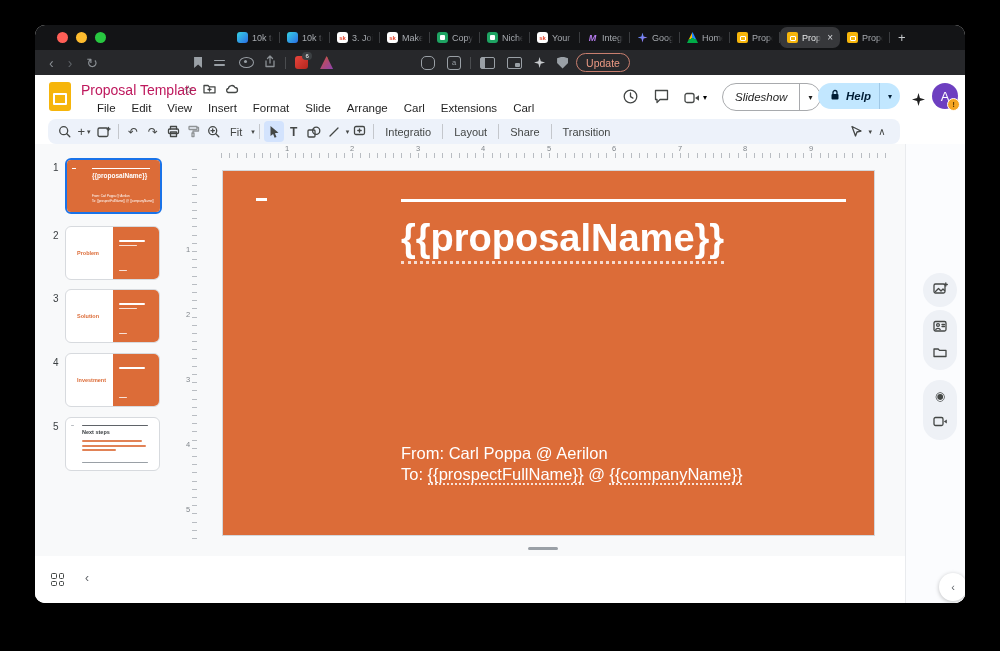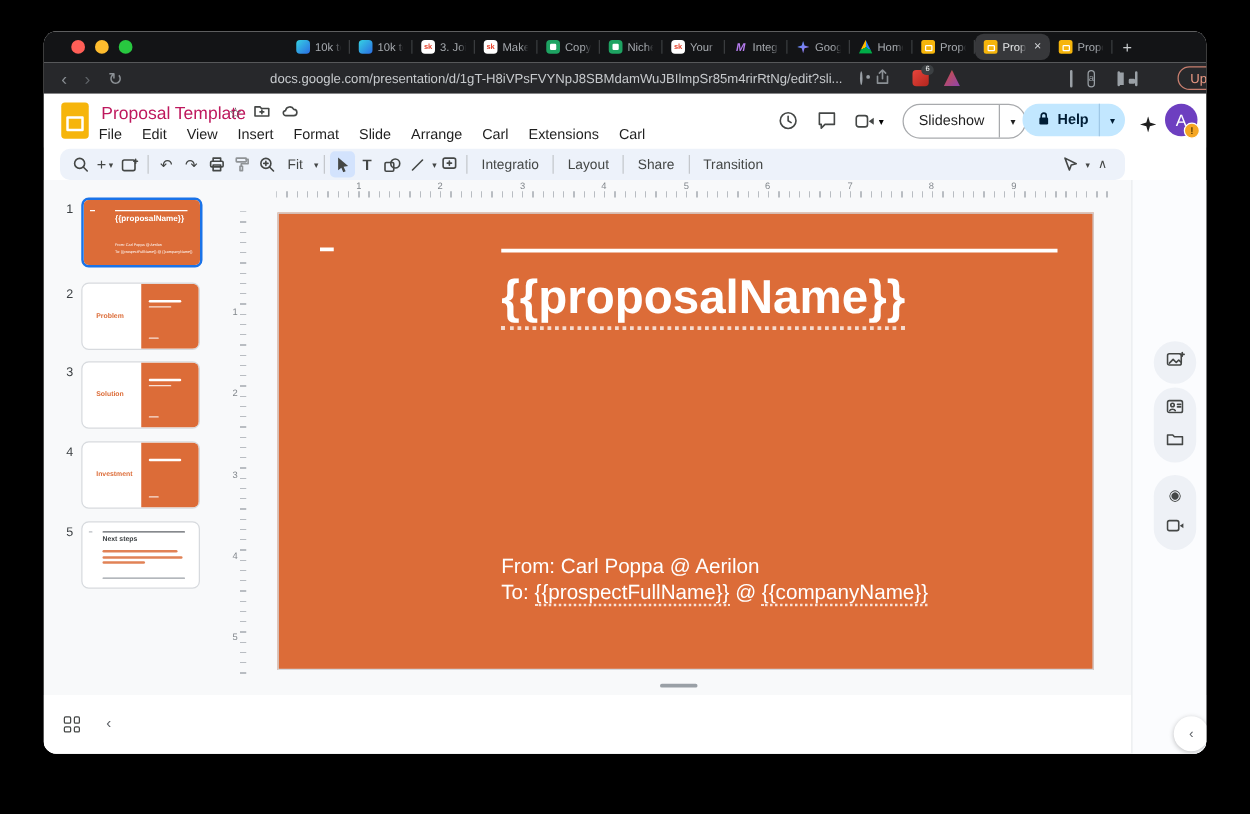--- a/index.html
+++ b/index.html
@@ -62,24 +62,24 @@
   .spark{width:11px;height:11px;background:#c7cacd;clip-path:polygon(50% 0,61% 39%,100% 50%,61% 61%,50% 100%,39% 61%,0 50%,39% 39%);}
   .shieldic{width:11px;height:12px;background:#9aa0a6;clip-path:polygon(50% 0,100% 15%,100% 55%,50% 100%,0 55%,0 15%);}
   .updatebtn{display:flex;align-items:center;gap:5px;border:1.5px solid #c97f6f;border-radius:13px;
     padding:2.5px 9px;color:#ec9a84;font-size:10.5px;margin:0 10px 0 8px;}
   
   .appheader{position:absolute;left:0;top:50px;width:100%;height:43px;background:#fff;}
   .applogo{position:absolute;left:14px;top:7px;width:22px;height:29px;background:#f6b50b;border-radius:3px;}
   .applogo::after{content:"";position:absolute;left:4px;right:4px;top:11px;bottom:6px;border:2px solid #fff;border-radius:1px;}
   .doctitle{position:absolute;left:46px;top:7px;font-size:14px;color:#be185d;}
   .titleicons{position:absolute;left:148px;top:8px;display:flex;gap:9px;color:#444746;font-size:12px;align-items:center;}
-  .menus{position:absolute;left:38px;top:26px;display:flex;gap:4px;}
+  .menus{position:absolute;left:56px;top:26px;display:flex;gap:4px;}
   .menus span{font-size:11.5px;color:#1f1f1f;padding:1px 6px;border-radius:4px;}
   .hdricon{position:absolute;color:#444746;}
-  .pill{position:absolute;display:flex;align-items:center;height:26px;border-radius:14px;font-size:11.5px;}
+  .pill{position:absolute;display:flex;align-items:center;height:26px;border-radius:14px;font-size:11.5px;font-style:italic;}
   .pill .seg{display:flex;align-items:center;height:100%;padding:0 8px;}
   .slideshowpill{left:687px;top:8px;border:1px solid #a8aaad;color:#1f1f1f;background:#fff;}
   .slideshowpill .seg1{padding:0 12px;border-right:1px solid #a8aaad;}
   .sharepill{left:783px;top:8px;background:#c2e7ff;color:#001d35;font-weight:bold;}
   .sharepill .seg1{padding:0 8px 0 12px;gap:6px;display:flex;align-items:center;border-right:1px solid #9fc8e6;}
   .ddown{font-size:8px;color:inherit;}
   .gspark{position:absolute;left:877px;top:18px;width:13px;height:13px;background:#1f1f1f;
     clip-path:polygon(50% 0,61% 39%,100% 50%,61% 61%,50% 100%,39% 61%,0 50%,39% 39%);}
   .avatar{position:absolute;left:897px;top:8px;width:26px;height:26px;border-radius:50%;background:#6d3fc0;
     color:#fff;font-size:13px;display:flex;align-items:center;justify-content:center;}
@@ -210,21 +210,20 @@
       <span class="newtab">+</span>
     </div>
   </div>
 
   <div class="urlbar">
     <span class="navbtn">‹</span>
     <span class="navbtn dim">›</span>
     <span class="navbtn">↻</span>
     <span class="bookmark"></span>
     <span class="tune"></span>
-    <span class="url">docs.google.com/presentation/d/1gT-H8iVPsFVYNpJ8SBMdamWuJBIlmpSr85m4rirRtNg/edit?sli...</span>
     <span class="eye"></span>
     <span class="navbtn" style="margin-left:10px">
       <svg width="12" height="13" viewBox="0 0 12 13">
           <path d="M6 1v7M3.5 3.5L6 1l2.5 2.5M2 6v5.5h8V6"></path>
         </svg>
     </span>
     <span class="vsep"></span>
     <span class="ext ext1">
         <span class="badge dark">6</span>
       </span>

